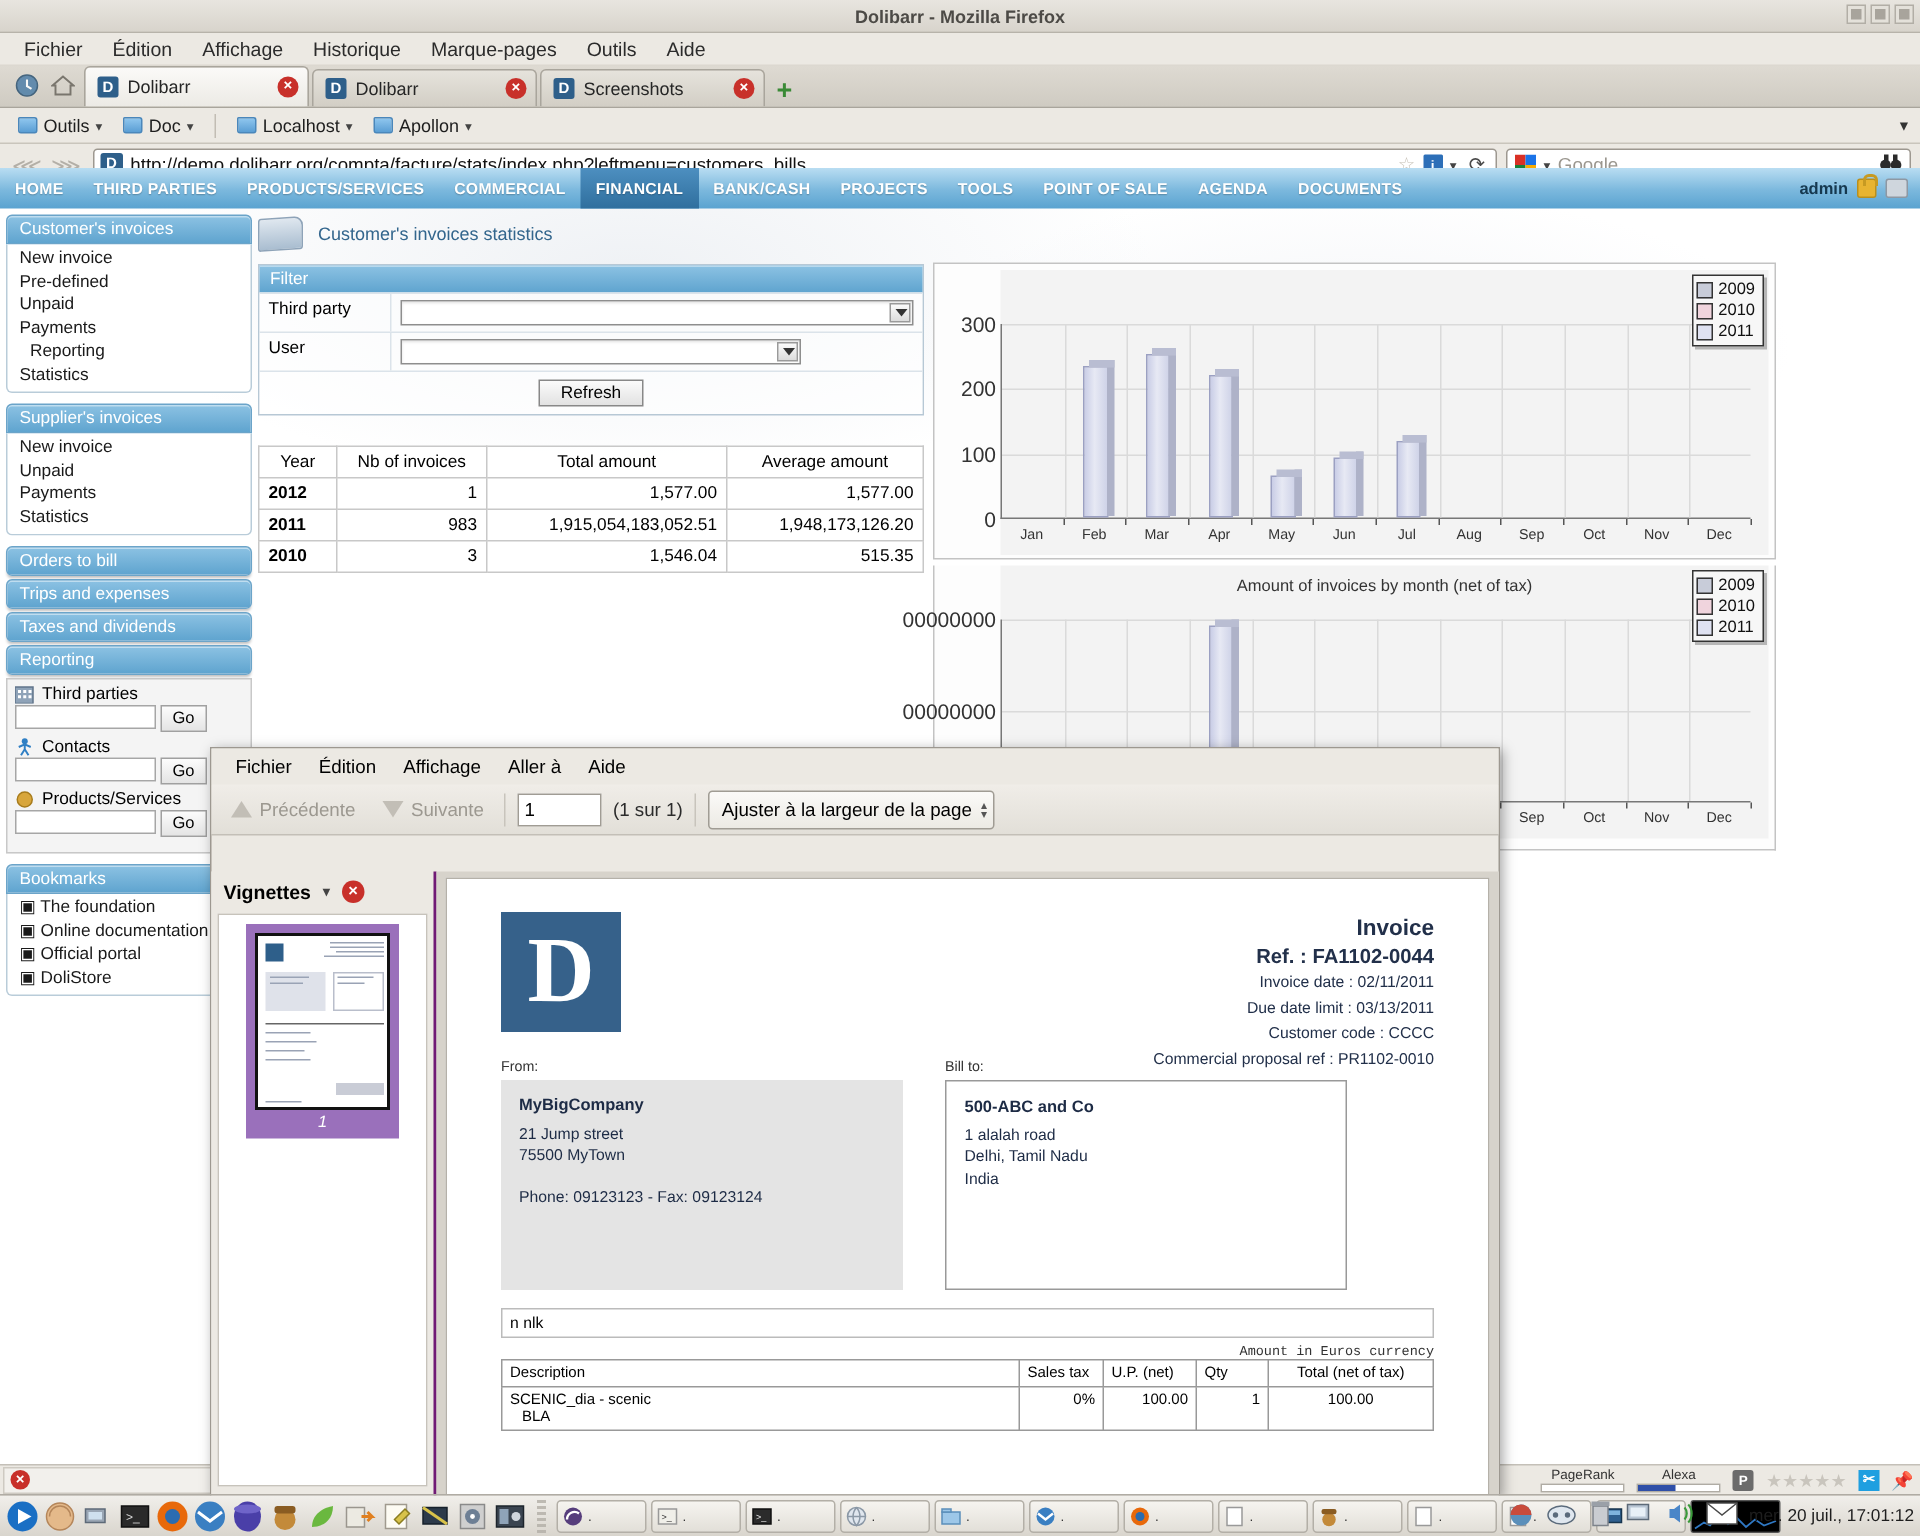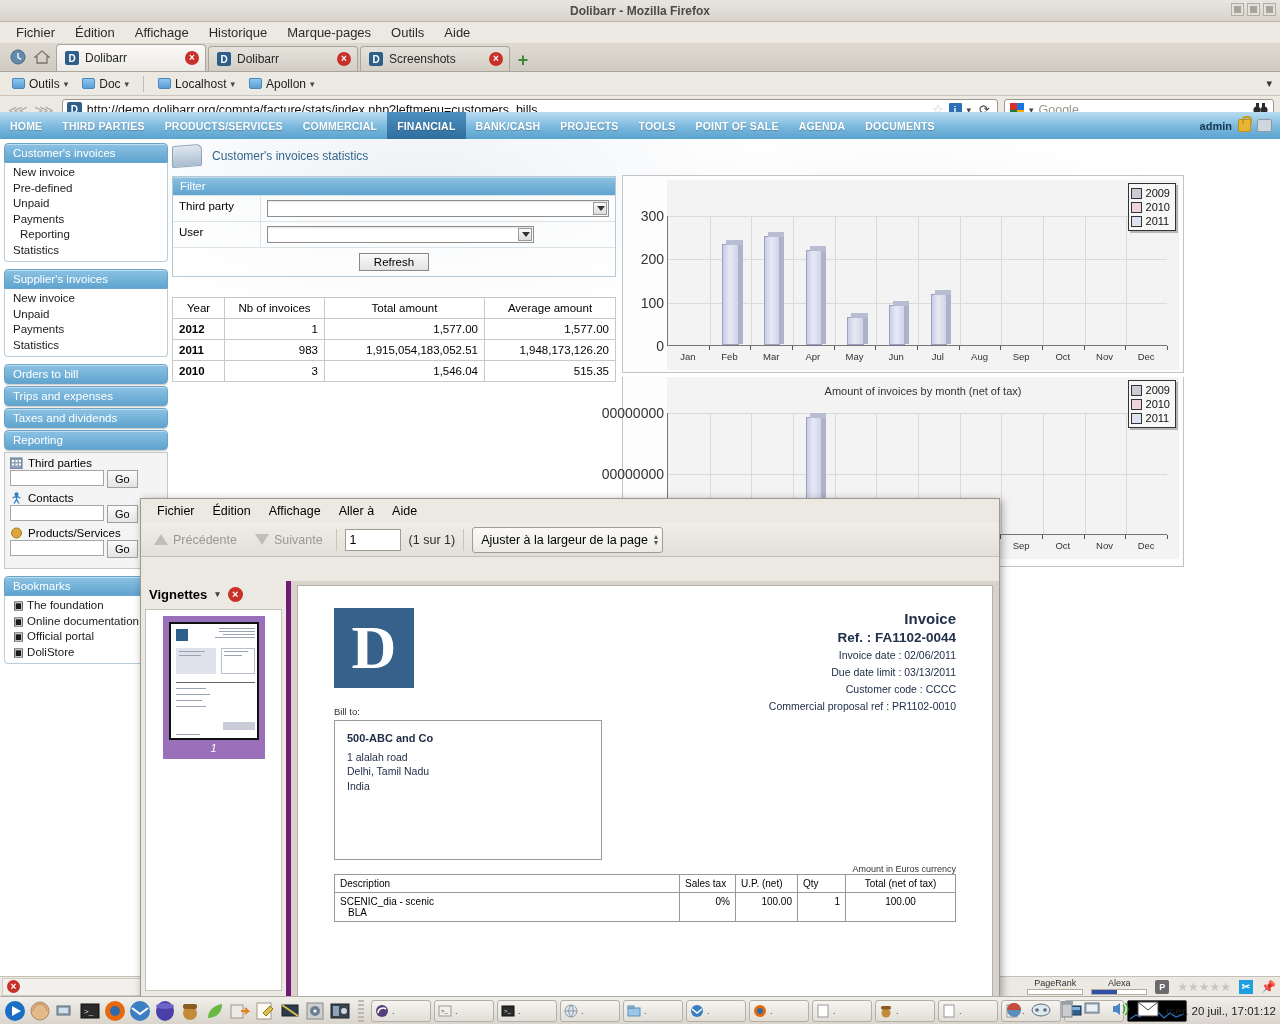--- a/index.html
+++ b/index.html
@@ -182,21 +182,21 @@
   .downarrow { border-top:11px solid #c2beb6; }
   .tsep { width:1px; height:22px; background:#c8c4bc; }
   .pagenum { width:56px; height:22px; background:#fff; border:1px solid #a09c94; font-size:12.5px;
              padding:0 4px; display:flex; align-items:center; }
   .pagetot { font-size:12.5px; color:#2b2b2b; }
   .zoomsel { height:26px; border:1px solid #a09c94; border-radius:3px; background:linear-gradient(#fbfaf8,#eceae4);
              display:flex; align-items:center; padding:0 4px 0 8px; gap:6px; font-size:12.5px; }
   .zoomsel .updown { display:flex; flex-direction:column; line-height:6px; font-size:8px; color:#555; }
 
   .pdf-body { position:absolute; left:0; top:82px; right:0; bottom:0; display:flex; background:#ece9e3; }
-  .sidebar { width:150px; background:#ece9e3; border-right:5px solid #701a75; }
+  .sidebar { width:150px; background:#ece9e3; border-right:2px solid #701a75; }
   .sb-head { height:26px; display:flex; align-items:center; gap:8px; padding:0 8px; font-size:13px; font-weight:bold; }
   .sb-head .cx { width:15px; height:15px; border-radius:50%; background:#c8302a; color:#fff;
                  font-size:11px; line-height:15px; text-align:center; font-weight:bold; }
   .thumbpane { margin:2px 4px; background:#fff; border:1px solid #c7c3bb; height:calc(100% - 34px); padding-top:6px; }
   .thumbsel { width:102px; margin:0 auto; background:#9a70bb; padding:6px 6px 2px; }
   .thumbimg { width:90px; height:118px; background:#fff; border:2px solid #111; overflow:hidden; position:relative; }
   .thumblabel { text-align:center; color:#fff; font-style:italic; font-size:11px; padding:2px 0 3px; }
   .tline { position:absolute; background:#9aa3b5; height:1px; }
   .tblock { position:absolute; background:#dfe2ea; }
   .tlogo { position:absolute; left:5px; top:5px; width:12px; height:12px; background:#2e5f8a; }
@@ -214,21 +214,21 @@
                   border-left:2px solid transparent; }
 
   .addr-row { display:flex; gap:28px; margin-top:18px; }
   .addr-col { width:268px; }
   .addr-cap { font-size:9.5px; color:#333; margin-bottom:3px; }
   .addr-box { height:140px; padding:10px 12px; font-size:10.5px; color:#1d2b45; line-height:14.5px; }
   .addr-box.grey { background:#e4e4e4; }
   .addr-box.bord { border:1px solid #999; background:#fff; }
   .addr-box .nm { font-weight:bold; font-size:11px; margin-bottom:4px; }
   .note-box { margin-top:12px; border:1px solid #bbb; height:20px; font-size:10.5px; padding:3px 5px; }
-  .curr { text-align:right; font-size:9px; color:#333; margin-top:4px; }
+  .curr { text-align:right; font-size:9px; color:#333; margin-top:4px;font-family:Liberation Mono, monospace; }
   table.items { width:100%; border-collapse:collapse; }
   table.items th, table.items td { border:1px solid #999; font-size:10px; padding:3px 5px; vertical-align:top; }
   table.items th { font-weight:normal; text-align:left; }
   table.items th.r, table.items td.r { text-align:center; }
   table.items th.c, table.items td.c { text-align:right; }
   .sub { padding-left:8px; }
 
   
   .statusbar { position:absolute; left:0; bottom:0; width:1280px; height:20px;
                background:#ece9e3; border-top:1px solid #c4c0b8; display:flex; align-items:center; }
@@ -785,42 +785,53 @@
       </div>
     </div>
 
     <div class="docpane">
       <div class="page-sheet">
         <div class="inv-logo">D</div>
 
         <div class="inv-head">
           <div class="t1">Invoice</div>
           <div class="t2">Ref. : FA1102-0044</div>
-          <div class="t3">Invoice date : 02/06/2011</div>
+          <div class="t3">Invoice date : 02/11/2011</div>
           <div class="t3">Due date limit : 03/13/2011</div>
           <div class="t3">Customer code : CCCC</div>
           <div class="t3">Commercial proposal ref : PR1102-0010</div>
         </div>
 
         <span class="cursor-arrow">
           
         </span>
 
         <div class="addr-row">
+          <div class="addr-col">
+            <div class="addr-cap">From:</div>
+            <div class="addr-box grey">
+              <div class="nm">MyBigCompany</div>
+              <div>21 Jump street</div>
+              <div>75500 MyTown</div>
+              <div style="height:13px"></div>
+              <div>Phone: 09123123 - Fax: 09123124</div>
+            </div>
+          </div>
           <div class="addr-col">
             <div class="addr-cap">Bill to:</div>
             <div class="addr-box bord">
               <div class="nm">500-ABC and Co</div>
               <div>1 alalah road</div>
               <div> Delhi, Tamil Nadu</div>
               <div>India</div>
             </div>
           </div>
         </div>
 
+        <div class="note-box">n nlk</div>
         <div class="curr">Amount in Euros currency</div>
 
         <table class="items">
           <tbody>
               <tr>
             <th>Description</th>
             <th style="width:56px">Sales tax</th>
             <th style="width:62px">U.P. (net)</th>
             <th style="width:48px">Qty</th>
             <th style="width:110px" class="r">Total (net of tax)</th>

